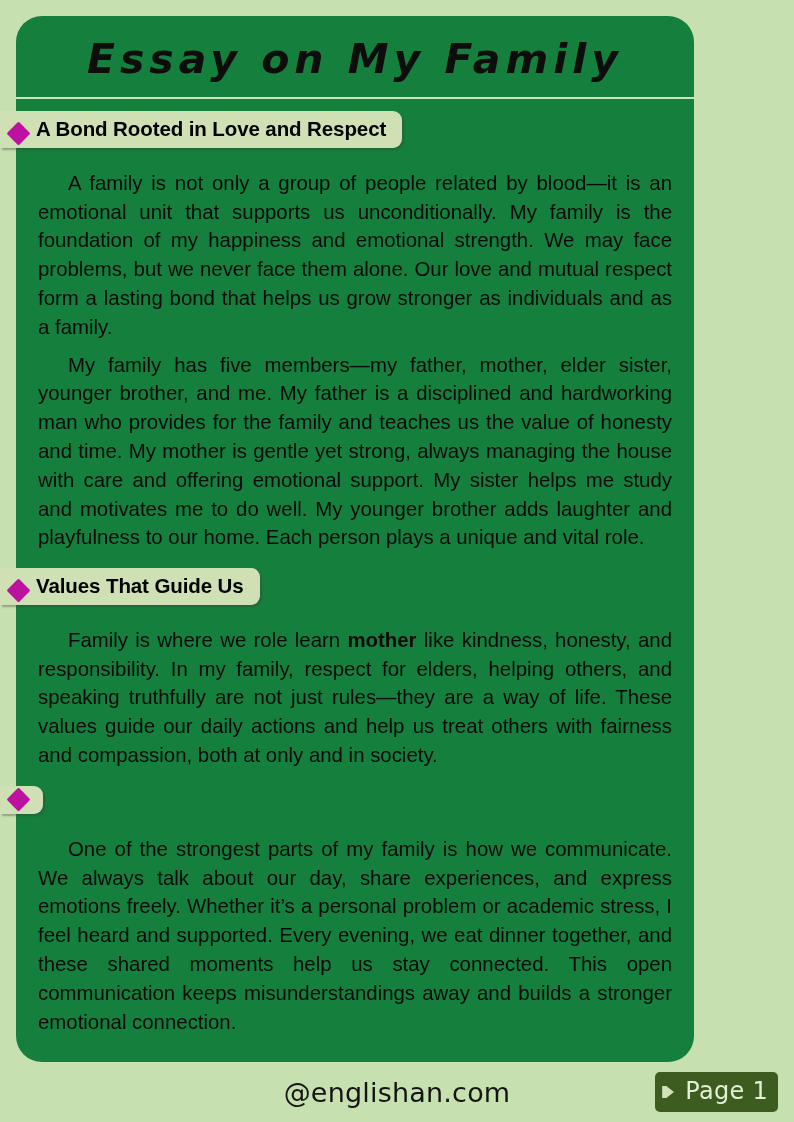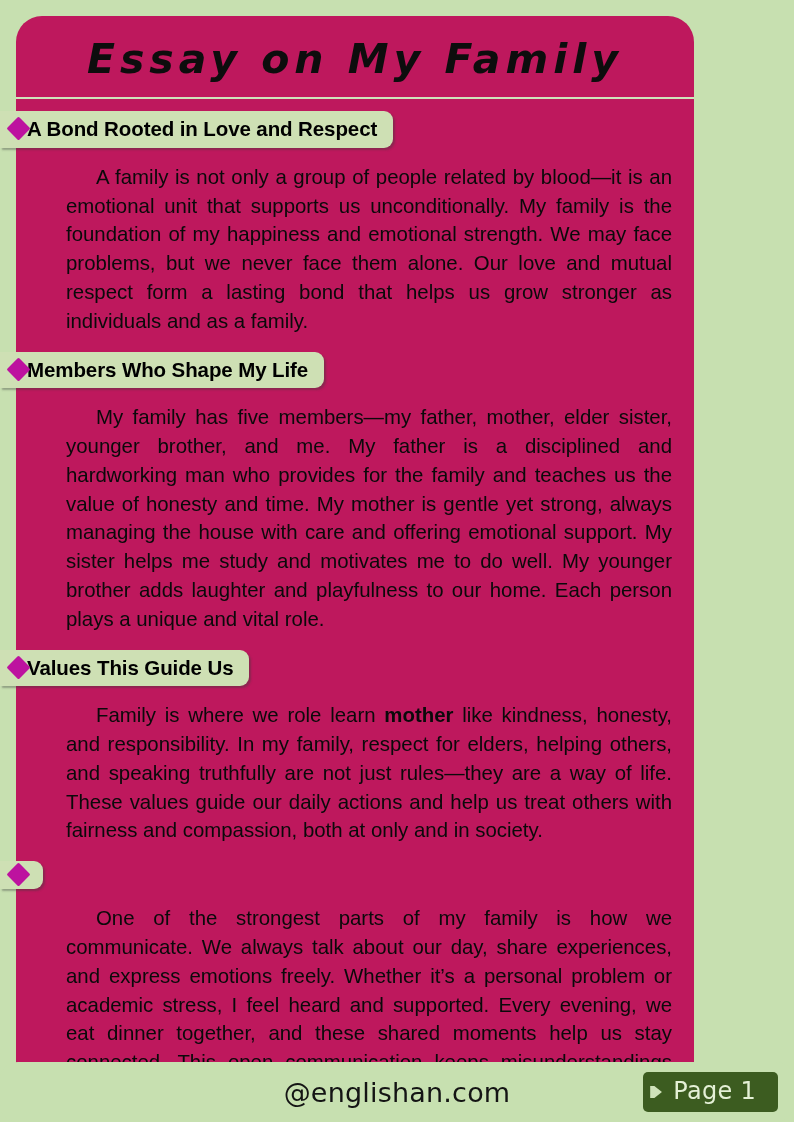--- a/index.html
+++ b/index.html
@@ -23,21 +23,21 @@
     height: 1122px;
     background: #c7e0b0;
     padding: 16px 16px 0 16px;
   }
 
   
   .card {
     position: relative;
     width: 678px;
     min-height: 1046px;
-    background: #be185d;
+    background: #15803d;
     border-radius: 26px;
     padding: 0 0 8px 0;
     overflow: visible;
   }
 
   
   .title-block {
     border-bottom: 2px solid #cfe3bb;
     padding: 20px 20px 14px 20px;
     text-align: center;
@@ -54,28 +54,29 @@
     white-space: nowrap;
   }
 
   
   .section { position: relative; }
 
   .heading-badge {
     position: relative;
     left: -16px;
     display: inline-flex;
-    align-items: center;
+    align-items: flex-end;
+    gap: 9px;
     background: #cee0b4;
     padding: 5px 16px 6px 10px;
     border-top-right-radius: 9px;
     border-bottom-right-radius: 9px;
     box-shadow: 2px 2px 2px rgba(60, 60, 60, 0.38);
     margin-top: 12px;
-    margin-bottom: 10px;
+    margin-bottom: 16px;
   }
 
   .diamond-icon {
     width: 17px;
     height: 17px;
     background: #bd129f;
     transform: rotate(45deg);
     flex: 0 0 auto;
     border-radius: 1.5px;
   }
@@ -94,21 +95,20 @@
   .para {
     font-family: "Liberation Sans", sans-serif;
     font-size: 20.4px;
     line-height: 28.8px;
     color: #0a0a0a;
     text-align: justify;
     text-justify: inter-word;
     text-indent: 30px;
     padding: 5px 22px 4px 22px;
     hyphens: none;
-    margin-left: 28px;
   }
 
   .para b { font-weight: 700; }
 
   
   .footer {
     position: absolute;
     left: 0;
     bottom: 0;
     width: 794px;
@@ -130,21 +130,21 @@
   .page-badge {
     position: absolute;
     right: 16px;
     top: 50%;
     transform: translateY(-50%);
     background: #3c5c20;
     color: #e4f0d6;
     font-family: "DejaVu Sans", sans-serif;
     font-size: 24px;
     line-height: 1;
-    padding: 7px 22px 9px 30px;
+    padding: 7px 10px 9px 30px;
     border-radius: 5px;
     white-space: nowrap;
     letter-spacing: 0.3px;
   }
 
   .page-badge .arrow-glyph {
     position: absolute;
     left: 7px;
     top: 50%;
     transform: translateY(-50%);
@@ -167,31 +167,27 @@
 
     <div class="section">
       <div class="heading-badge">
         <span class="diamond-icon"></span>
         <span class="heading-text">A Bond Rooted in Love and Respect</span>
       </div>
       <p class="para"><span>A family is not only a group of people related by blood—it is an emotional unit that supports us unconditionally. My family is the foundation of my happiness and emotional strength. We may face problems, but we never face them alone. Our love and mutual respect form a lasting bond that helps us grow stronger as individuals and as a family.</span><b></b><span></span></p>
     </div>
 
     <div class="section">
+      <p class="para"><span>My family has five members—my father, mother, elder sister, younger brother, and me. My father is a disciplined and hardworking man who provides for the family and teaches us the value of honesty and time. My mother is gentle yet strong, always managing the house with care and offering emotional support. My sister helps me study and motivates me to do well. My younger brother adds laughter and playfulness to our home. Each person plays a unique and vital role.</span><b></b><span></span></p>
+    </div>
+
+    <div class="section">
       <div class="heading-badge">
         <span class="diamond-icon"></span>
-        <span class="heading-text">Members Who Shape My Life</span>
-      </div>
-      <p class="para"><span>My family has five members—my father, mother, elder sister, younger brother, and me. My father is a disciplined and hardworking man who provides for the family and teaches us the value of honesty and time. My mother is gentle yet strong, always managing the house with care and offering emotional support. My sister helps me study and motivates me to do well. My younger brother adds laughter and playfulness to our home. Each person plays a unique and vital role.</span><b></b><span></span></p>
-    </div>
-
-    <div class="section">
-      <div class="heading-badge">
-        <span class="diamond-icon"></span>
-        <span class="heading-text">Values This Guide Us</span>
+        <span class="heading-text">Values That Guide Us</span>
       </div>
       <p class="para"><span>Family is where we role learn </span><b>mother</b><span> like kindness, honesty, and responsibility. In my family, respect for elders, helping others, and speaking truthfully are not just rules—they are a way of life. These values guide our daily actions and help us treat others with fairness and compassion, both at only and in society.</span></p>
     </div>
 
     <div class="section">
       <div class="heading-badge">
         <span class="diamond-icon"></span>
       </div>
       <p class="para"><span>One of the strongest parts of my family is how we communicate. We always talk about our day, share experiences, and express emotions freely. Whether it’s a personal problem or academic stress, I feel heard and supported. Every evening, we eat dinner together, and these shared moments help us stay connected. This open communication keeps misunderstandings away and builds a stronger emotional connection.</span><b></b><span></span></p>
     </div>

